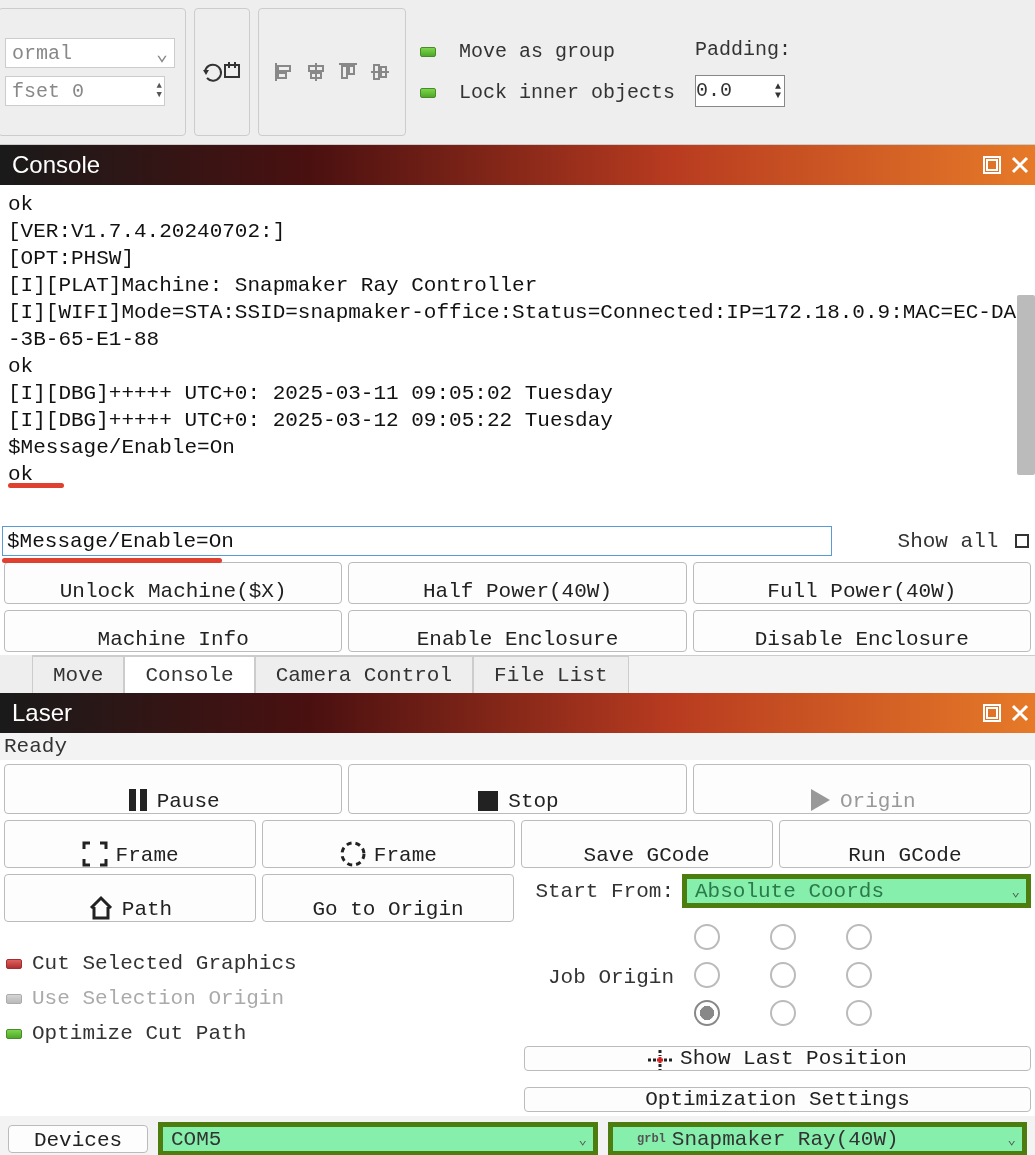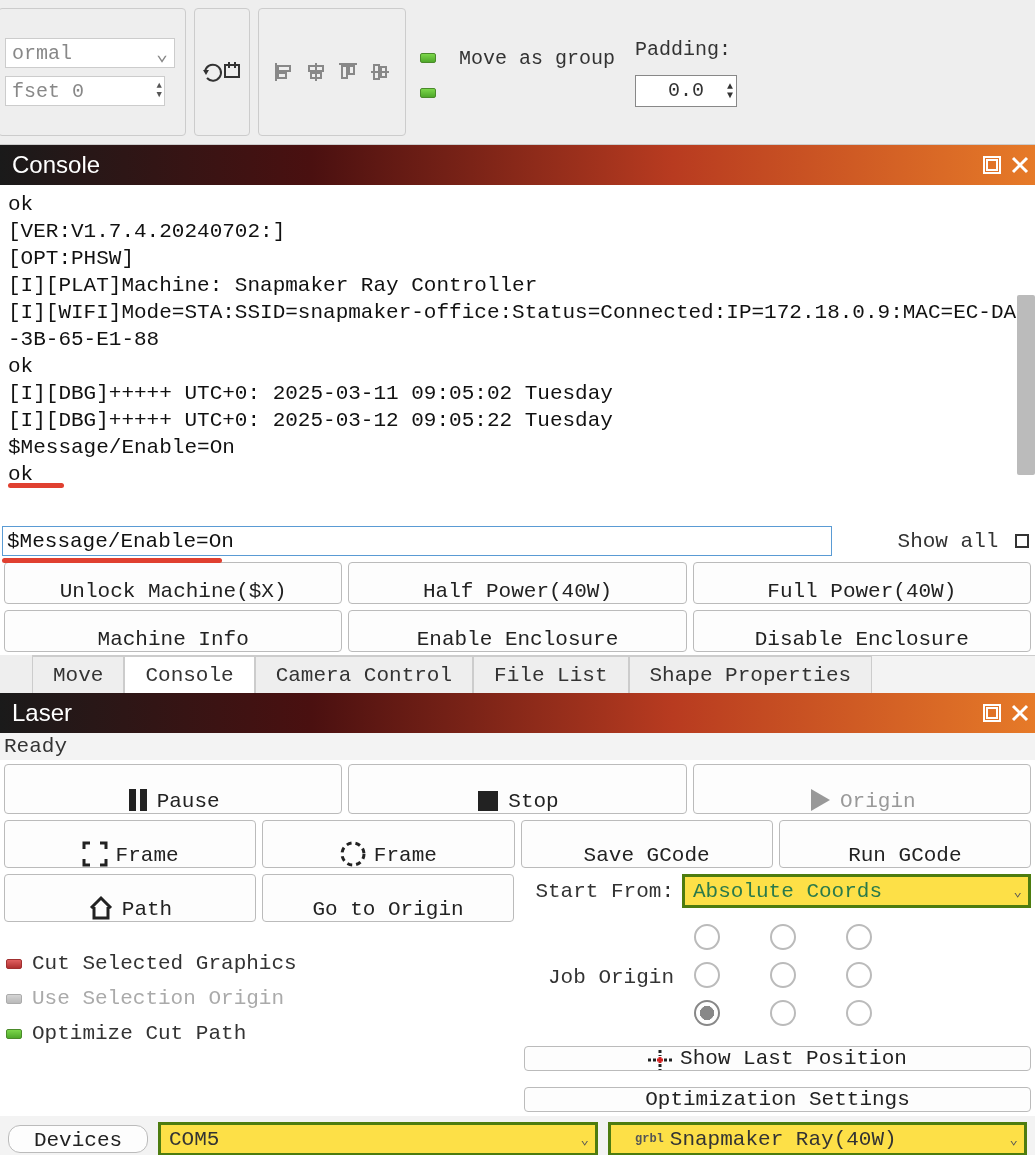--- a/index.html
+++ b/index.html
@@ -114,25 +114,25 @@
     flex-direction: column;
     gap: 14px;
     padding: 0 10px;
     justify-content: center;
     font-family: "Courier New", monospace;
     font-size: 20px;
   }
   .padding-input {
     border: 1px solid #888;
     background: #fff;
-    width: 102px;
+    width: 90px;
     height: 32px;
     display: flex;
     align-items: center;
-    justify-content: center;
+    justify-content: flex-start;
     font-family: "Courier New", monospace;
     font-size: 20px;
     position: relative;
   }
   .padding-input .arrows {
     position: absolute;
     right: 3px;
     display: flex;
     flex-direction: column;
     line-height: 9px;
@@ -316,22 +316,22 @@
     padding-left: 10px;
   }
   .start-from {
     display: flex;
     align-items: center;
     gap: 8px;
     font-family: "Courier New", monospace;
     font-size: 21px;
   }
   .combo {
-    border: 3px solid #4d7c0f;
-    background: #fde047;
+    border: 5px solid #4d7c0f;
+    background: #86efac;
     height: 34px;
     display: flex;
     align-items: center;
     padding: 0 8px;
     font-family: "Courier New", monospace;
     font-size: 21px;
     position: relative;
     flex: 1;
   }
   .combo .chev {
@@ -370,21 +370,21 @@
   }
 
   
   .bottom-bar {
     display: flex;
     gap: 10px;
     padding: 6px 8px;
     background: #f3f3f3;
     align-items: center;
   }
-  .bottom-bar .wide-btn { height: 28px; border-radius: 12px; }
+  .bottom-bar .wide-btn { height: 28px; }
   .devices-btn { flex: 0 0 140px; }
   .port-combo { flex: 0 0 440px; }
   .machine-combo { flex: 1; padding-left: 24px; }
   .grbl {
     font-size: 12px;
     font-weight: bold;
     color: #555;
     margin-right: 6px;
   }
 </style>
@@ -438,20 +438,21 @@
     </div>
   </div>
 
   <div class="options-col">
     <div class="check-row">
       <span class="led"></span>
       <span>Move as group</span>
     </div>
     <div class="check-row">
       <span class="led"></span>
+      <span>Lock inner objects</span>
     </div>
   </div>
 
   <div class="padding-block">
     <span>Padding:</span>
     <div class="padding-input">
       <span>0.0</span>
       <span class="arrows">▲<br>▼</span>
     </div>
   </div>
@@ -523,23 +524,20 @@
     </div>
   <div class="tab active">
       <span>Console</span>
     </div>
   <div class="tab">
       <span>Camera Control</span>
     </div>
   <div class="tab">
       <span>File List</span>
     </div>
-  <div class="tab">
-      <span>Shape Properties</span>
-    </div>
 </div>
 
 <div class="panel-title">
   <span>Laser</span>
   <div class="title-controls">
     <svg width="18" height="18">
         <rect x="1" y="1" width="16" height="16" fill="none" stroke="#fff" stroke-width="2"></rect>
         <rect x="4" y="4" width="10" height="10" fill="none" stroke="#fff" stroke-width="2"></rect>
       </svg>
     <svg width="18" height="18">

